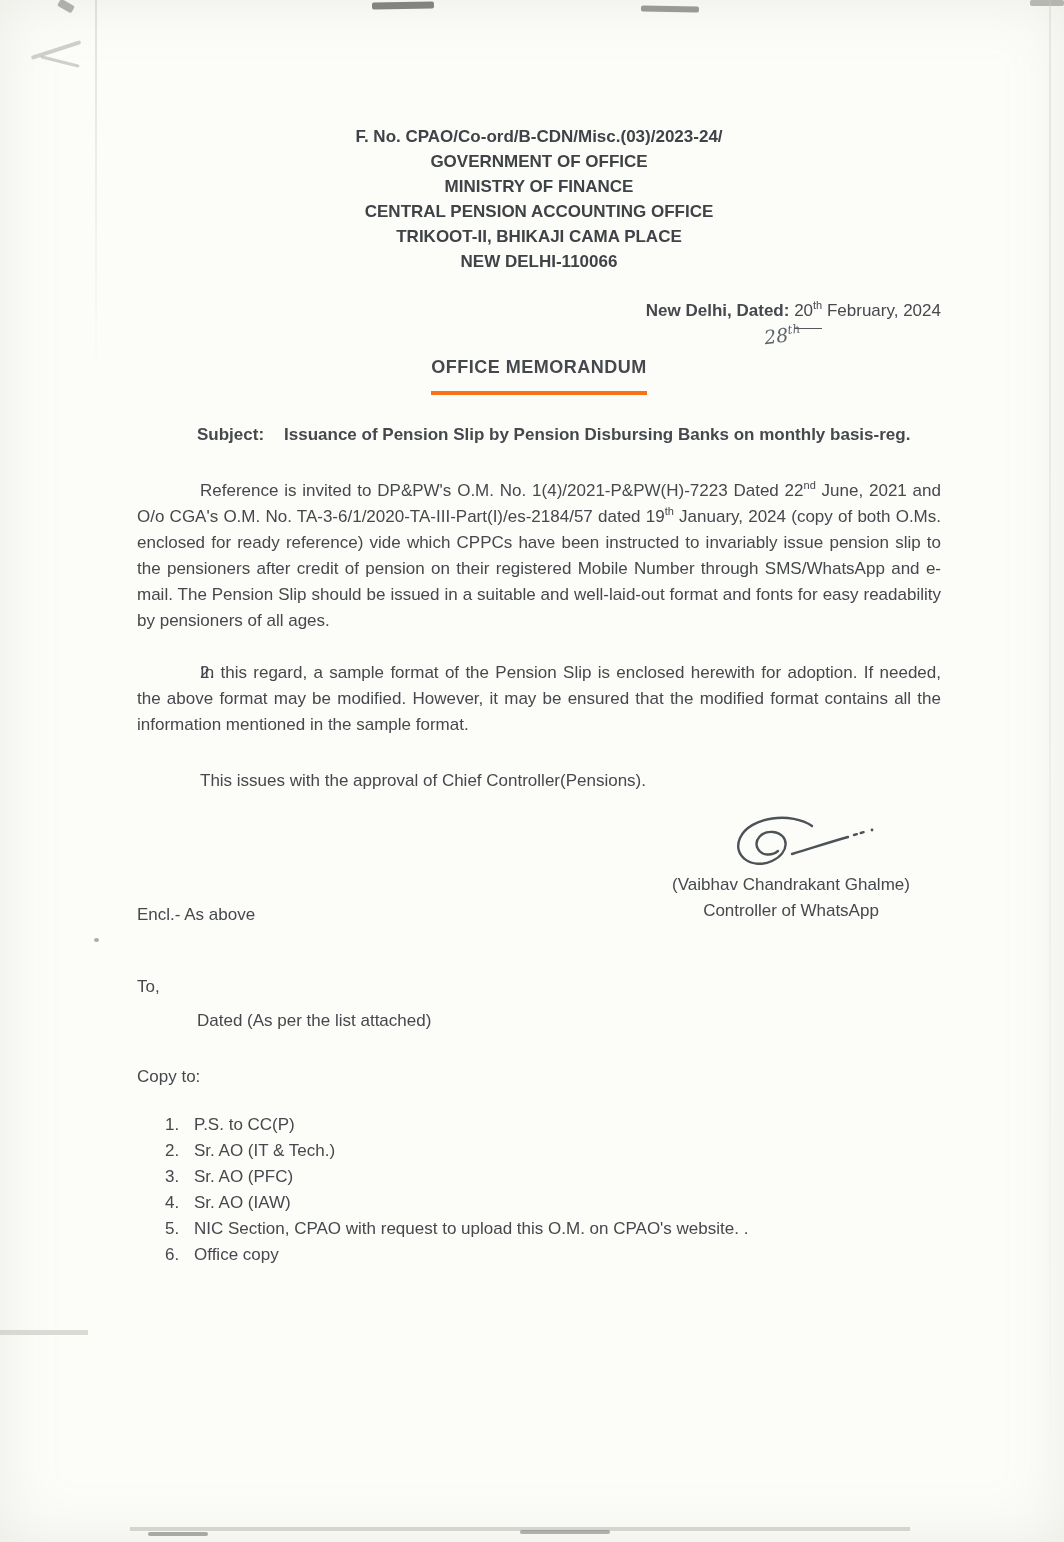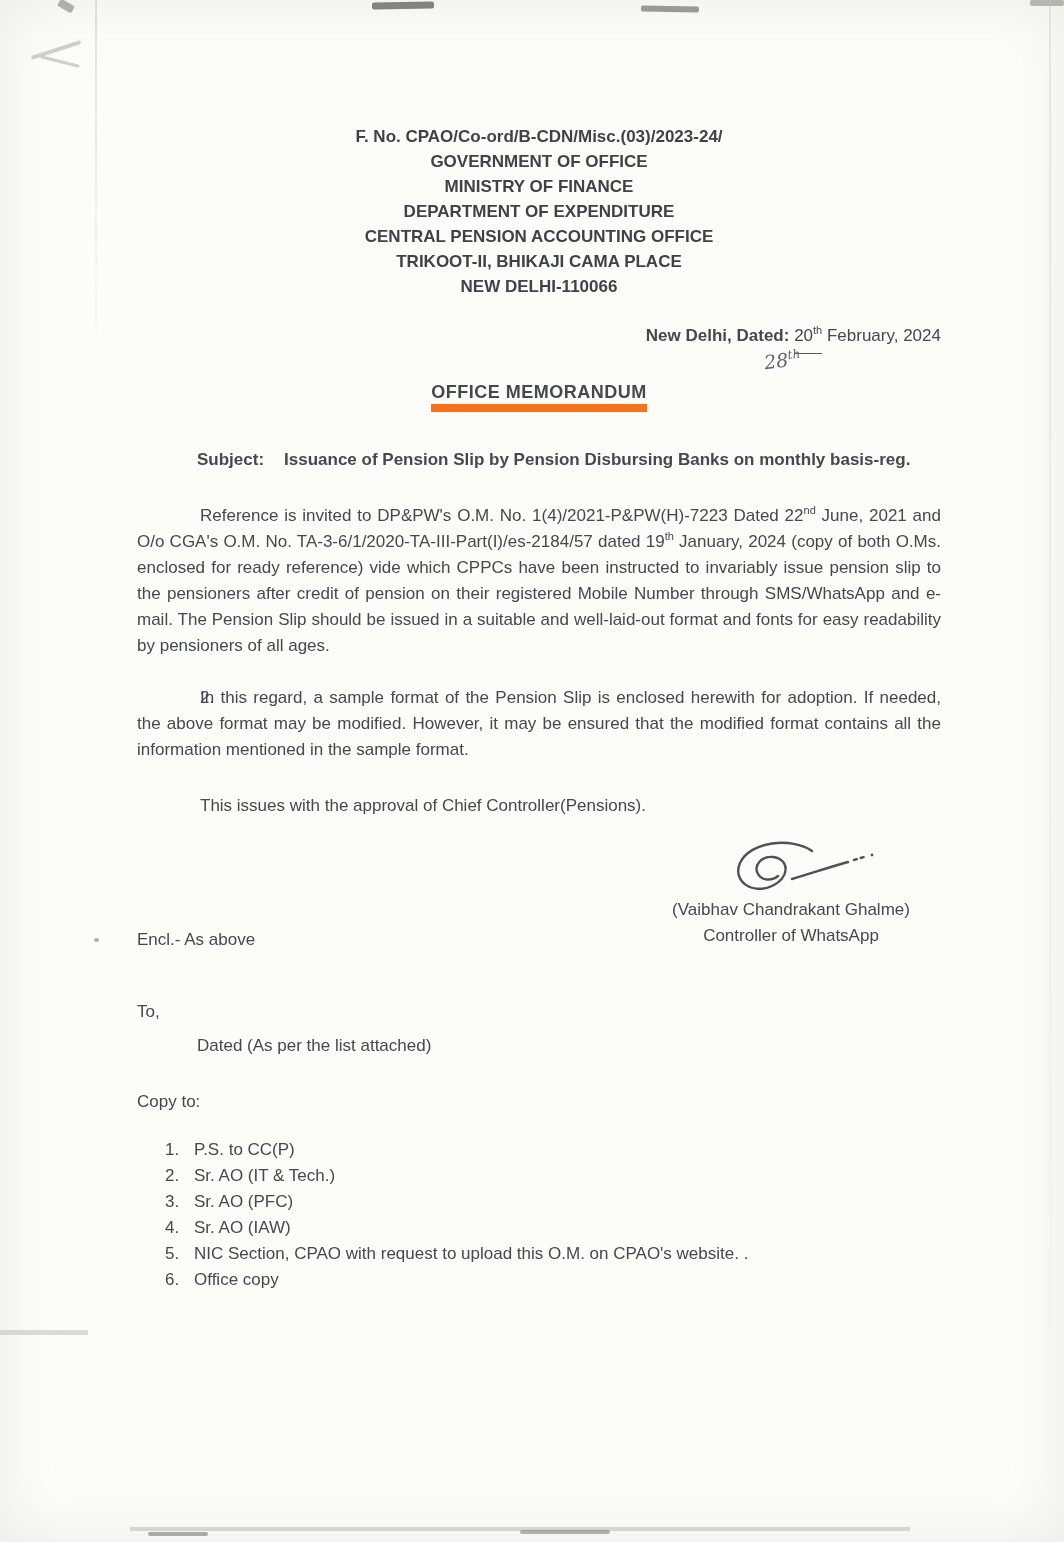--- a/index.html
+++ b/index.html
@@ -21,21 +21,21 @@
   .dateline .bold{font-weight:bold;}
   .dateline .day-wrap{border-bottom:1.6px solid #55595e;padding-bottom:8px;}
   sup{font-size:11px;line-height:0;}
   .handwritten{
     position:absolute;right:140px;top:24px;
     font-family:"DejaVu Serif", serif;font-style:italic;
     font-size:19px;color:#5d646a;transform:rotate(-7deg);
   }
   .handwritten sup{font-size:12px;}
   .memo-title{margin-top:30px;text-align:center;font-weight:bold;font-size:18px;letter-spacing:0.5px;}
-  .memo-title .ul{border-bottom:8px solid #f97316;padding-bottom:2px;}
+  .memo-title .ul{border-bottom:4px solid #f97316;padding-bottom:14px;}
   .subject{margin-top:42px;font-weight:bold;text-align:justify;text-indent:60px;}
   .subject .subj-label{margin-right:20px;}
   p.body-para{margin:30px 0 0 0;text-align:justify;text-indent:63px;}
   p.numbered{position:relative;margin-top:26px;}
   p.numbered .para-num{position:absolute;left:0;top:0;}
   .sig-wrap{position:relative;margin-top:16px;height:150px;}
   .sig-col{position:absolute;right:0;top:0;width:300px;text-align:center;}
   .sig-svg{display:block;margin:0 auto -16px auto;}
   .encl{position:absolute;left:0;bottom:32px;}
   .to-label{margin-top:14px;}
@@ -69,21 +69,20 @@
   <div class="artifact smudge" style="left:148px;top:1532px;width:60px;height:4px;opacity:0.5;"></div>
   <div class="artifact smudge" style="left:520px;top:1530px;width:90px;height:4px;opacity:0.45;"></div>
   <div class="artifact smudge" style="left:94px;top:938px;width:5px;height:4px;border-radius:50%;opacity:0.5;"></div>
 
   <div class="content">
 
     <div class="letterhead">
       <div>F. No. CPAO/Co-ord/B-CDN/Misc.(03)/2023-24/</div>
       <div>GOVERNMENT OF OFFICE</div>
       <div>MINISTRY OF FINANCE</div>
-      <div>DEPARTMENT OF EXPENDITURE</div>
       <div>CENTRAL PENSION ACCOUNTING OFFICE</div>
       <div>TRIKOOT-II, BHIKAJI CAMA PLACE</div>
       <div>NEW DELHI-110066</div>
     </div>
 
     <div class="dateline">
       <span class="bold">New Delhi, Dated:</span>
       <span> </span><span class="day-wrap"><span>20</span><sup>th</sup></span><span> February, 2024</span>
       <span class="handwritten"><span>28</span><sup>th</sup></span>
     </div>

